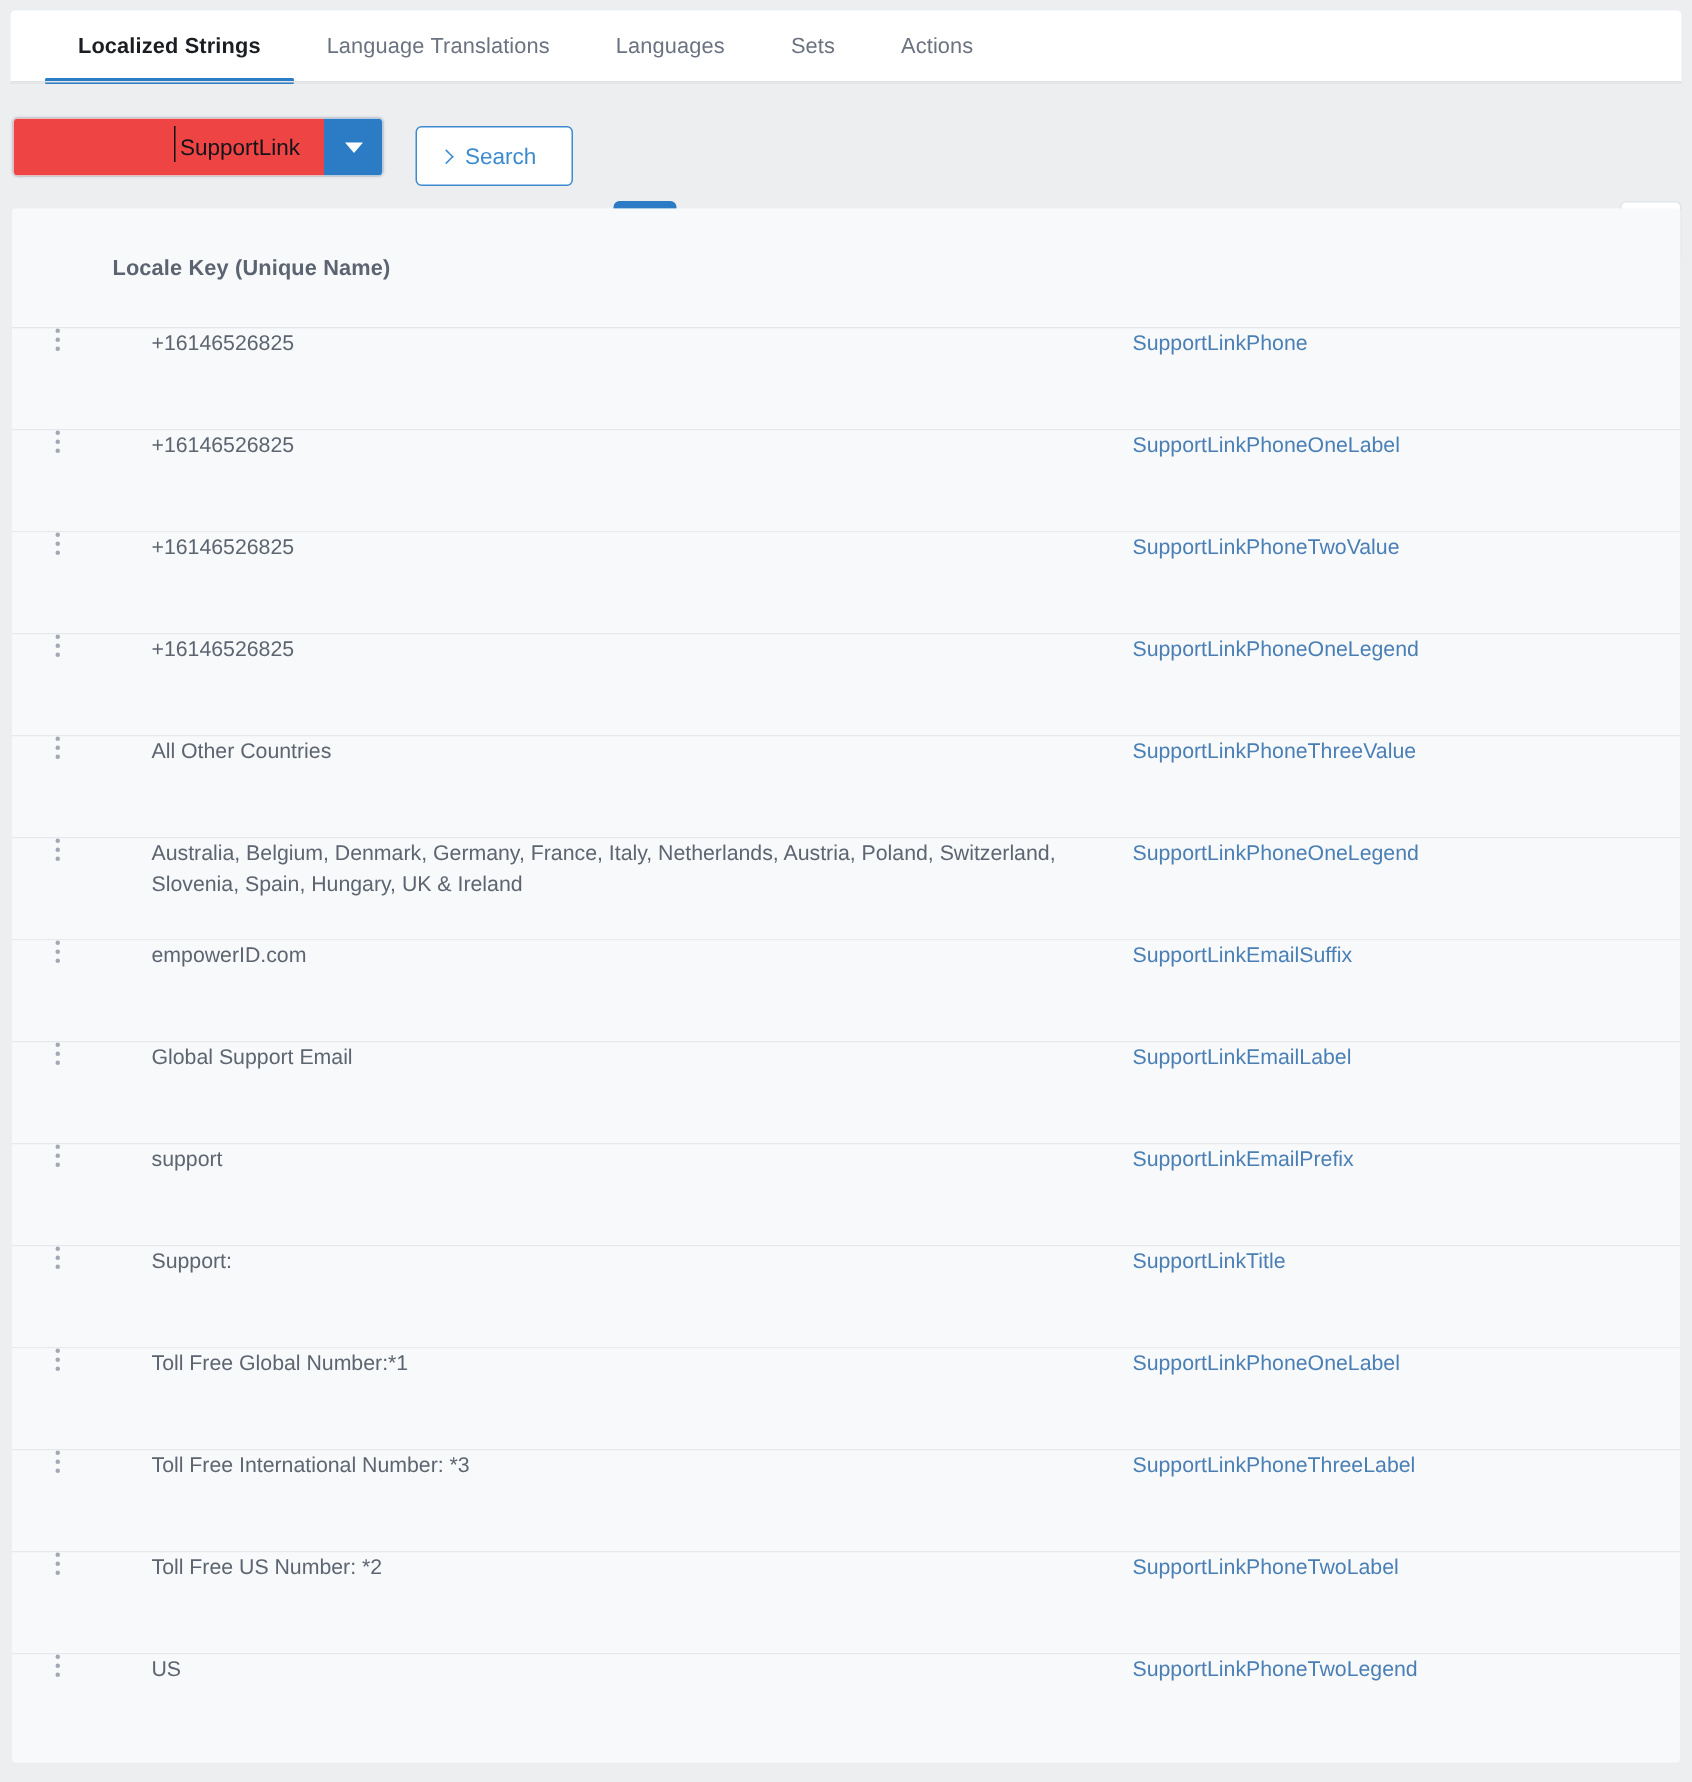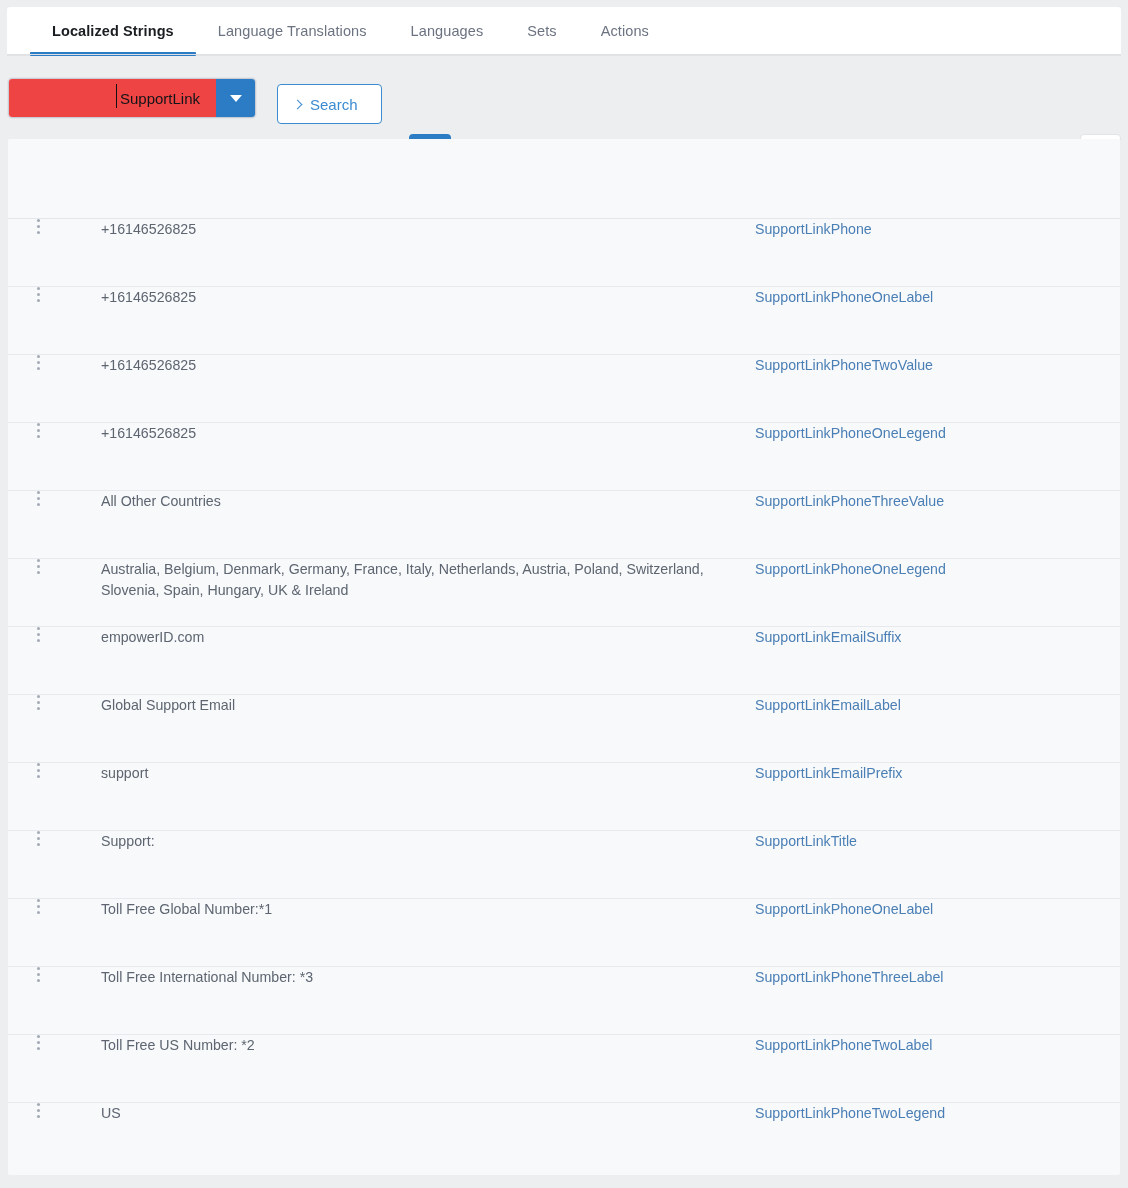--- a/index.html
+++ b/index.html
@@ -303,20 +303,21 @@
         <path d="M10 3 L10 12" stroke="#3c8bd0" stroke-width="1.7" fill="none"></path>
         <path d="M6.2 9 L10 12.8 L13.8 9" stroke="#3c8bd0" stroke-width="1.7" fill="none"></path>
         <path d="M5 15.6 L15 15.6" stroke="#3c8bd0" stroke-width="1.9" fill="none"></path>
       </svg>
     </button>
   </div>
 
   <div class="table-card">
     <div class="thead">
       <div class="col-menu"></div>
+      <div class="th col-key">Locale Key (Unique Name)</div>
     </div>
     <div id="tbody">
         <div class="trow">
           <div class="kebab">
             <span></span>
             <span></span>
             <span></span>
           </div>
           <div class="cell-value">+16146526825</div>
           <div class="cell-key">SupportLinkPhone</div>

